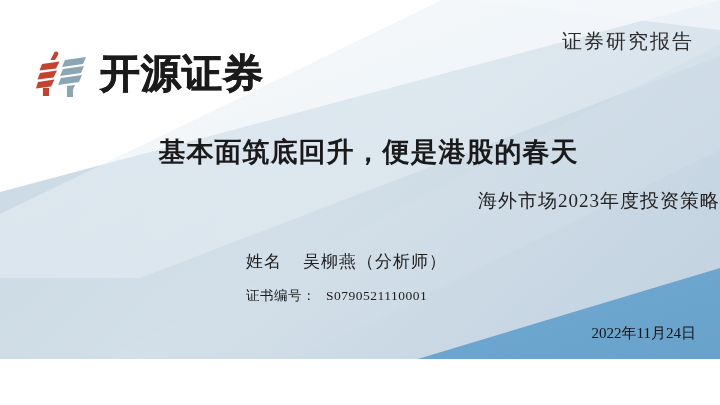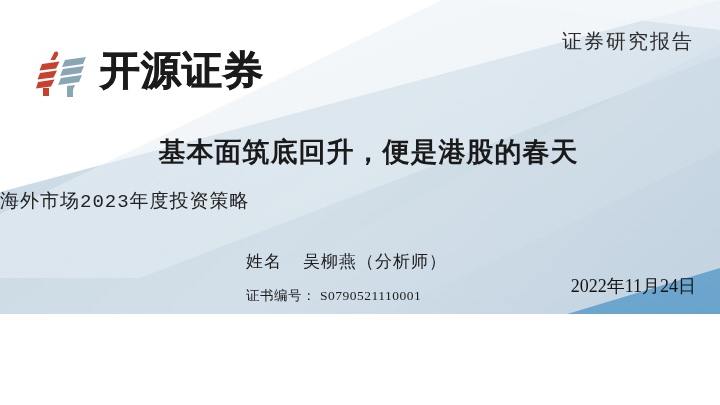--- a/index.html
+++ b/index.html
@@ -2,36 +2,36 @@
 <html><head>
 <meta charset="utf-8">
 <style>
   html,body{margin:0;padding:0;}
   body{
     width:720px;height:405px;overflow:hidden;
     font-family:"Liberation Serif",serif;
     background:#ffffff;
   }
   .slide{
-    position:relative;width:720px;height:314px;overflow:hidden;
+    position:relative;width:720px;height:359px;overflow:hidden;
     background:#ffffff;
   }
 
   
   .bg-layer{position:absolute;inset:0;overflow:hidden;}
   .bg-svg{position:absolute;top:0;left:0;width:720px;height:405px;display:block;}
 
   
   .logo-block{
     position:absolute;left:34px;top:48px;
     display:flex;align-items:center;gap:10px;
   }
   .logo-mark{width:56px;height:52px;display:block;}
   .logo-word{
-    font-family:Liberation Mono, monospace;
+    font-family:Liberation Serif, serif;
     font-weight:bold;
     font-size:40px;
     letter-spacing:1px;
     color:#1b1b1b;
     line-height:1;
     white-space:nowrap;
     -webkit-text-stroke:0.7px #1b1b1b;
   }
 
   
@@ -45,43 +45,42 @@
   .title-main{
     position:absolute;left:0;right:0;top:134px;
     text-align:center;
     font-size:27px;font-weight:bold;
     letter-spacing:1px;color:#1a1a1a;
     white-space:nowrap;
     padding-left:17px;
   }
   .title-sub{
     position:absolute;left:0;right:0;top:188px;
-    text-align:left;
+    text-align:right;
     font-size:19px;letter-spacing:1px;color:#222222;
     white-space:nowrap;
-    font-family:Liberation Mono, monospace;
   }
 
   
   .author-block{
     position:absolute;left:246px;top:250px;
     color:#1d1d1d;
   }
   .author-name{
     font-size:17px;letter-spacing:1px;margin-bottom:14px;white-space:nowrap;text-align:center;
   }
   .author-line{
     font-size:13.5px;letter-spacing:.5px;margin-bottom:9px;white-space:nowrap;
   }
-  .author-line .lbl{}
+  .author-line .lbl{margin-right:6px;}
 
   
   .date-text{
     position:absolute;right:24px;bottom:16px;
-    font-size:18px;letter-spacing:0px;color:#141414;
+    font-size:15px;letter-spacing:0px;color:#141414;
     white-space:nowrap;
   }
 </style>
 </head>
 <body>
 
 <div class="slide">
 
   <div class="bg-layer">
     <svg class="bg-svg" viewBox="0 0 720 405" preserveAspectRatio="none">

